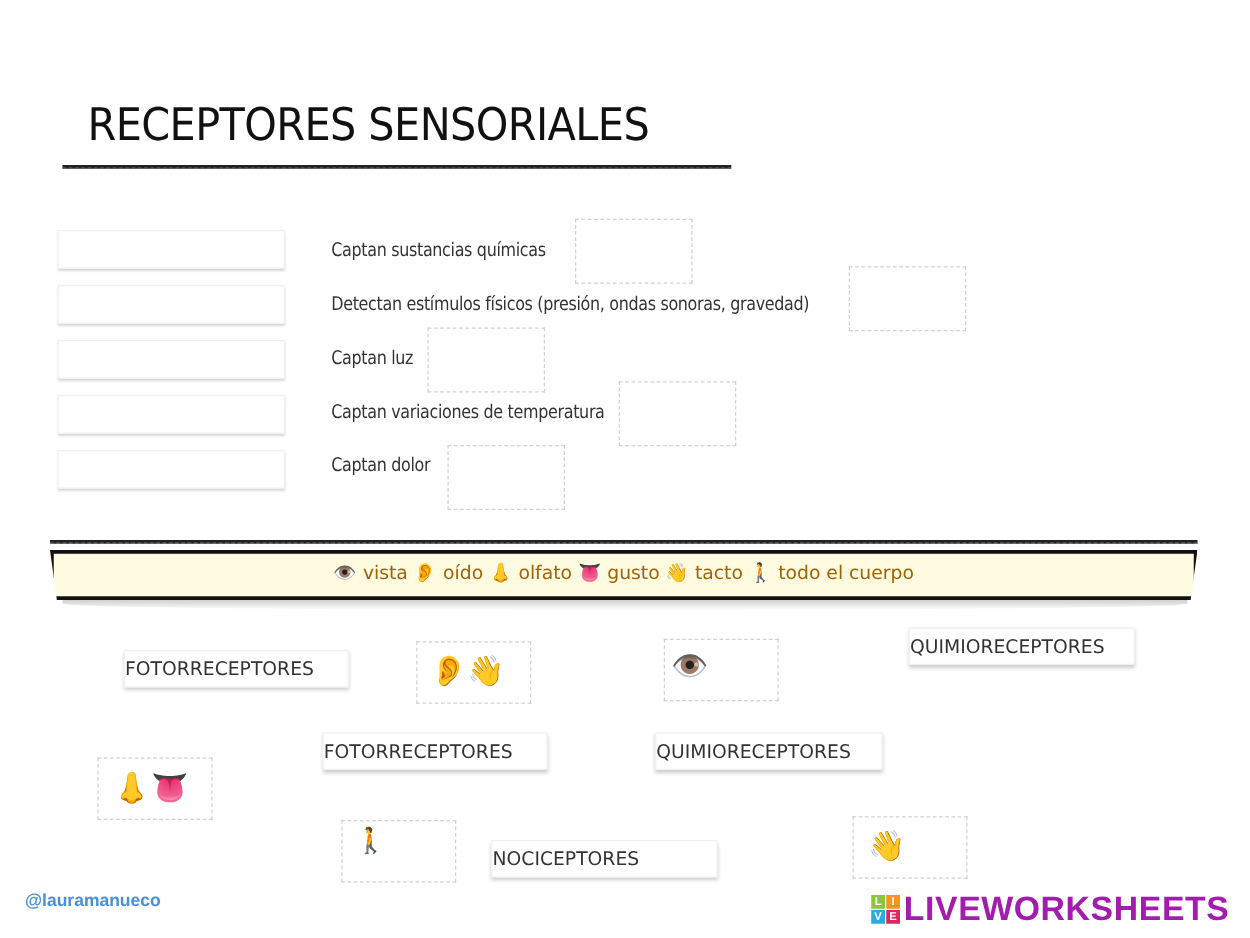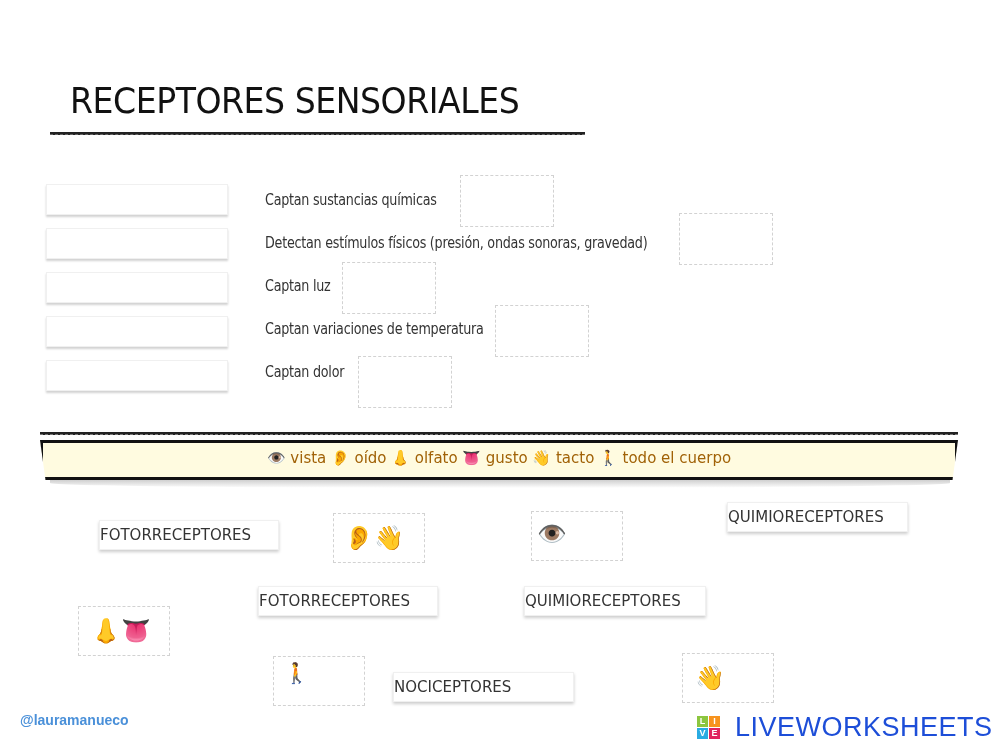--- a/index.html
+++ b/index.html
@@ -26,21 +26,21 @@
                  font-size:15px; color:#a16207; white-space:nowrap; }
   .label-chip { background:#fff; border:1px solid #f0f0f0; box-shadow:0 2px 3px rgba(0,0,0,0.2);
                 font-family:"DejaVu Sans", sans-serif; font-size:15px; color:#333; text-align:left;
                 box-sizing:border-box; line-height:28px; white-space:nowrap; }
   .emoji { font-size:24px; line-height:1; }
   .handle { left:20px; top:712px; font-family:"Liberation Sans", sans-serif; font-weight:bold; font-size:14px; color:#4a90d9; }
   .logo { left:697px; top:712px; display:flex; align-items:center; }
   .logo-grid { display:grid; grid-template-columns:11px 11px; grid-gap:1px; margin-right:3px; }
   .logo-grid span { display:block; width:11px; height:11px; font-size:9px; color:#fff; font-weight:bold;
                     text-align:center; line-height:11px; font-family:"Liberation Sans", sans-serif; }
-  .logo-text { font-family:"Liberation Sans", sans-serif; font-weight:normal; font-size:27px; color:#1d4ed8; letter-spacing:0.5px;margin-left:12px; }
+  .logo-text { font-family:"Liberation Sans", sans-serif; font-weight:bold; font-size:27px; color:#a21caf; letter-spacing:0.5px; }
 </style>
 </head>
 <body>
 
 <div class="abs title">RECEPTORES SENSORIALES</div>
 <div class="abs title-rule"></div>
 
 <div class="abs answer-box" style="left:46px;top:184px;"></div>
 <div class="abs answer-box" style="left:46px;top:228px;"></div>
 <div class="abs answer-box" style="left:46px;top:272px;"></div>

